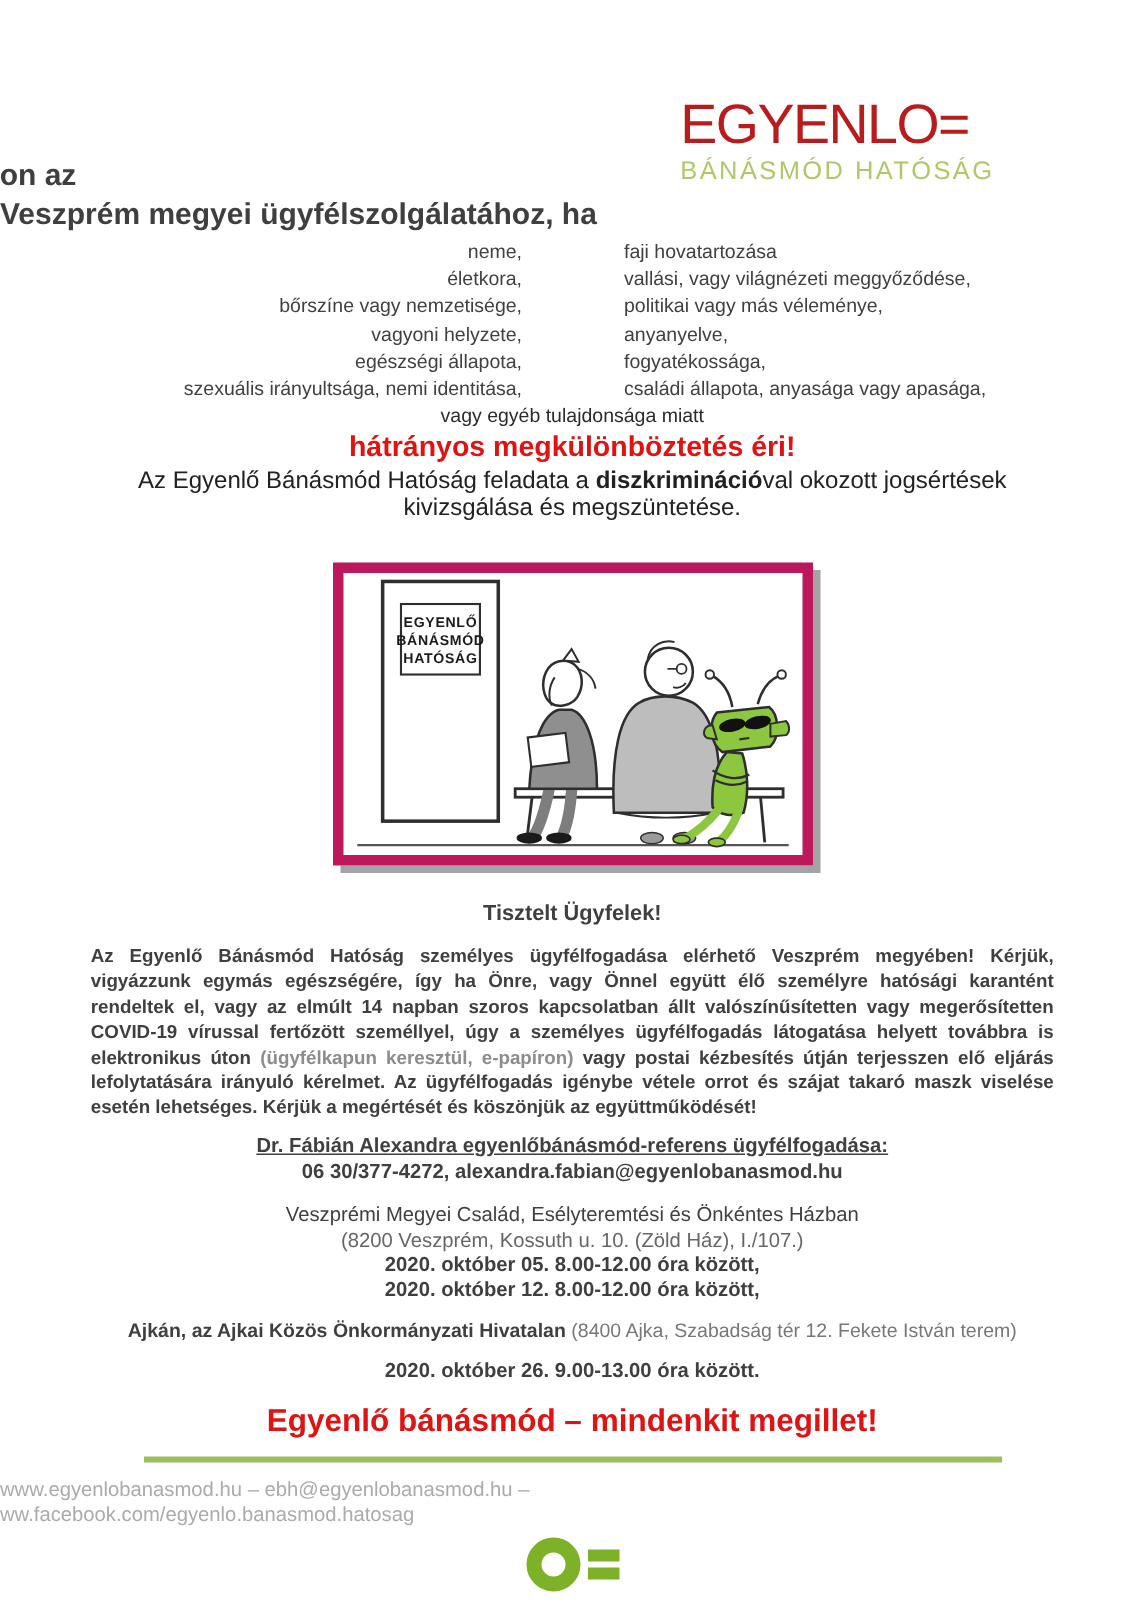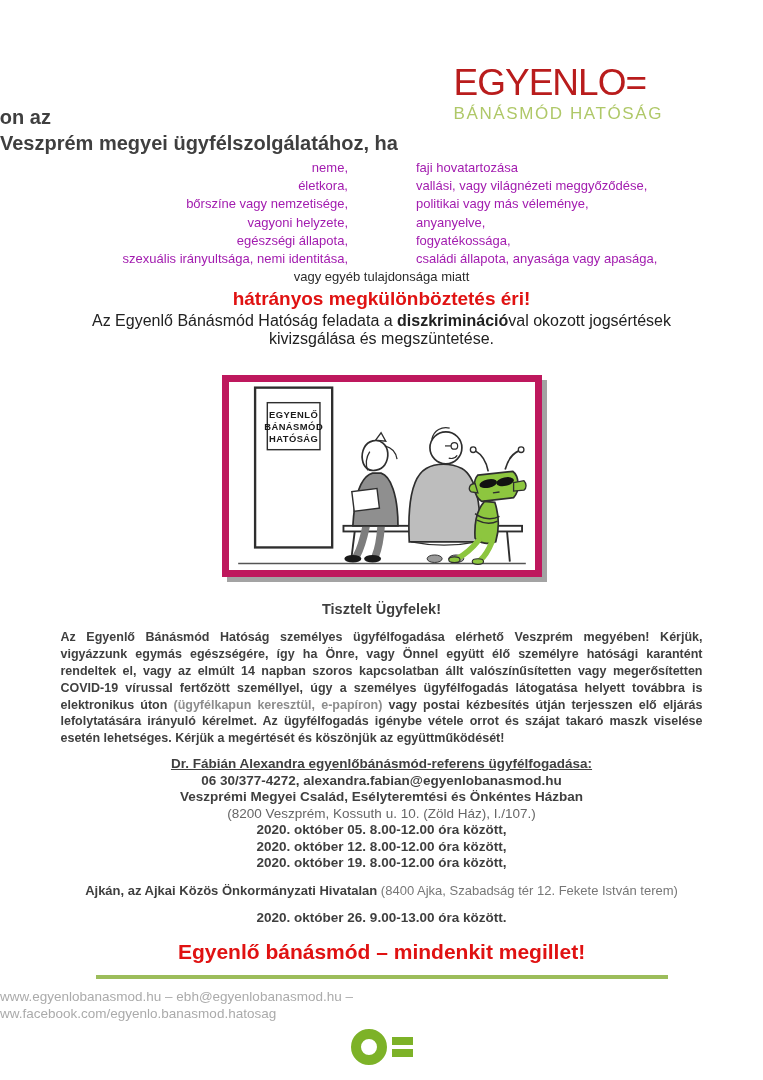--- a/index.html
+++ b/index.html
@@ -18,21 +18,21 @@
   .logo { position: absolute; top: 64px; right: 100px; text-align: left; }
   .logo-word { font-size: 37px; font-weight: 400; color: #b91c1c; letter-spacing: -1px; line-height: 1; }
   .logo-sub  { font-size: 17px; font-weight: 400; color: #afc868; letter-spacing: 1.6px; margin-top: 3px; }
 
   
   .title { margin-top: 104px; text-align: left; font-weight: 700; font-size: 20px; line-height: 26px; color: #3f3f3f; }
   .title-l1 { transform: translateX(-68px); }
 
   
   .grounds { margin-top: 3px; display: grid; grid-template-columns: 348px auto; column-gap: 68px;
-             font-size: 13px; line-height: 18.2px; color: #a21caf; }
+             font-size: 13px; line-height: 18.2px; color: #404040; }
   .grounds .gl { text-align: right; }
   .grounds .gr { text-align: left; }
   .grounds-note { text-align: center; font-size: 13px; line-height: 18.2px; color: #2b2b2b; }
 
   .red-heading { margin-top: 2px; text-align: center; font-weight: 700; font-size: 19px; line-height: 21px; color: #e01212; }
 
   .mission { margin-top: 3px; width: 650px; margin-left: auto; margin-right: auto;
              text-align: center; font-size: 16px; line-height: 17.5px; color: #222222; }
   .mission b { font-weight: 700; }
 
@@ -44,21 +44,21 @@
 
   .greeting { margin-top: 24px; text-align: center; font-weight: 700; font-size: 14.5px; color: #3f3f3f; }
 
   .notice { width: 642px; margin: 12px auto 0; text-align: justify; font-weight: 700;
             font-size: 12.5px; line-height: 16.8px; color: #3f3f3f; }
   .notice .light { font-weight: 700; color: #8c8c8c; }
 
   .contact { margin-top: 9px; text-align: center; font-size: 13.5px; line-height: 16px; color: #3f3f3f; }
   .contact-referent { font-weight: 700; text-decoration: underline; }
   .contact-phone { font-weight: 700; margin-top: 1px; }
-  .contact-venue { font-weight: 700; }
+  .contact-venue { font-weight: 400; margin-top: 13px; }
   .contact-address { font-weight: 400; color: #666666; margin-top: 1px; }
 
   .dates { text-align: center; font-weight: 700; font-size: 13.5px; line-height: 16.5px; color: #3f3f3f; }
 
   .ajka { margin-top: 11px; text-align: center; font-size: 13px; color: #3f3f3f; }
   .ajka .ajka-bold { font-weight: 700; }
   .ajka .ajka-rest { font-weight: 400; color: #777777; }
 
   .date2 { margin-top: 12px; text-align: center; font-weight: 700; font-size: 13.5px; color: #3f3f3f; }
 
@@ -179,21 +179,20 @@
   <div class="contact">
     <div class="contact-referent">Dr. Fábián Alexandra egyenlőbánásmód-referens ügyfélfogadása:</div>
     <div class="contact-phone">06 30/377-4272, alexandra.fabian@egyenlobanasmod.hu</div>
     <div class="contact-venue">Veszprémi Megyei Család, Esélyteremtési és Önkéntes Házban</div>
     <div class="contact-address">(8200 Veszprém, Kossuth u. 10. (Zöld Ház), I./107.)</div>
   </div>
 
   <div class="dates">
     <div>2020. október 05. 8.00-12.00 óra között,</div>
     <div>2020. október 12. 8.00-12.00 óra között,</div>
-    <div>2020. október 19. 8.00-12.00 óra között,</div>
   </div>
 
   <div class="ajka"><span class="ajka-bold">Ajkán, az Ajkai Közös Önkormányzati Hivatalan</span><span class="ajka-rest"> (8400 Ajka, Szabadság tér 12. Fekete István terem)</span></div>
 
   <div class="date2">2020. október 26. 9.00-13.00 óra között.</div>
 
   <div class="slogan">Egyenlő bánásmód – mindenkit megillet!</div>
 
   <div class="green-line"></div>
 

